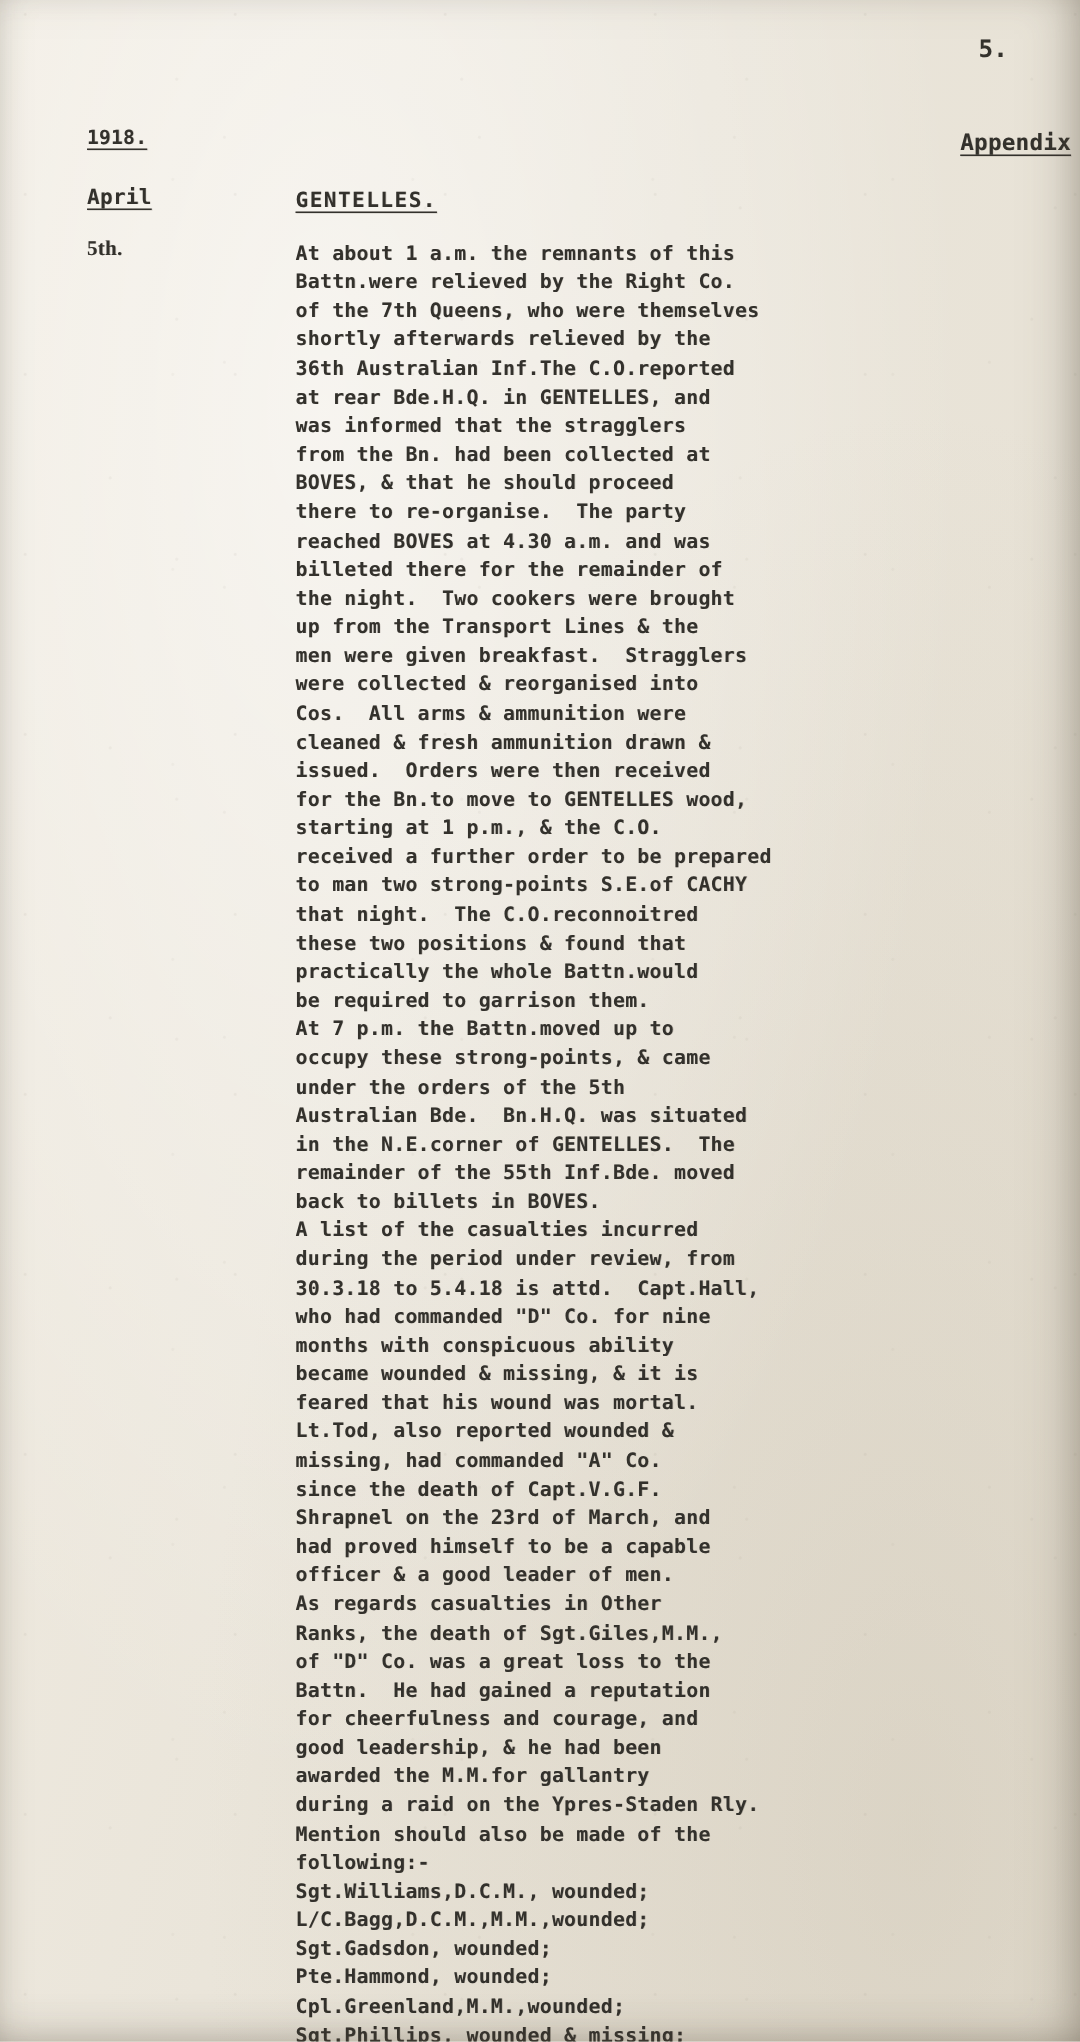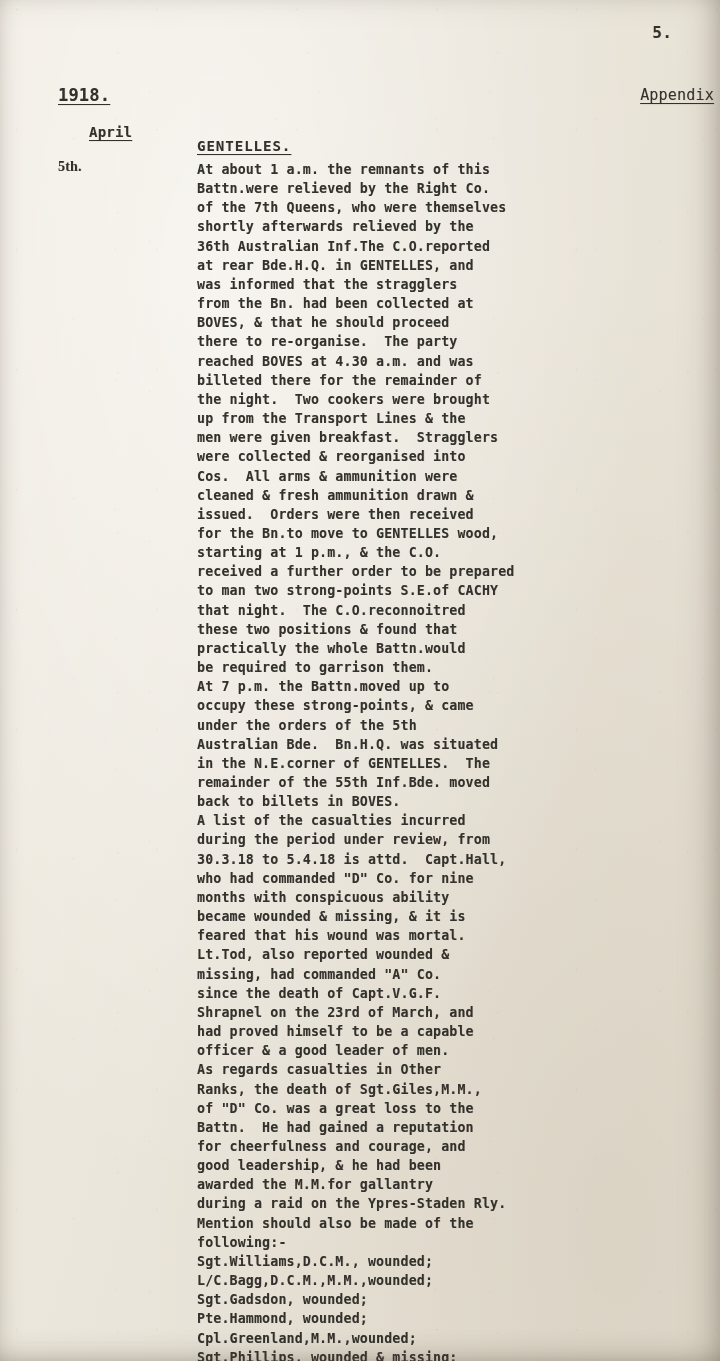--- a/index.html
+++ b/index.html
@@ -62,65 +62,63 @@
     right: 48px;
     font-size: 16px;
     font-weight: bold;
   }
 
   #appendix-label {
     position: absolute;
     top: 86px;
     right: 6px;
     font-size: 15px;
-    font-weight: normal;
+    font-weight: bold;
     text-decoration: underline;
     text-underline-offset: 3px;
   }
 
   #year-label {
     position: absolute;
     top: 85px;
     left: 58px;
-    font-size: 17px;
+    font-size: 13px;
     font-weight: bold;
     text-decoration: underline;
     text-underline-offset: 3px;
   }
 
   #month-label {
     position: absolute;
     top: 124px;
     left: 58px;
     font-size: 14px;
     font-weight: bold;
     text-decoration: underline;
     text-underline-offset: 3px;
-    margin-left: 31px;
   }
 
   #day-label {
     position: absolute;
     top: 159px;
     left: 58px;
     font-size: 14px;
     font-weight: bold;
     font-family: Liberation Serif, serif;
   }
 
   #place-heading {
     position: absolute;
     top: 126px;
     left: 197px;
     font-size: 14px;
     font-weight: bold;
     letter-spacing: 1px;
     text-decoration: underline;
     text-underline-offset: 3px;
-    margin-top: 12px;
   }
 
   #entry-body {
     position: absolute;
     top: 160px;
     left: 197px;
     width: 500px;
     font-size: 13.2px;
     line-height: 19.15px;
     white-space: pre-wrap;

